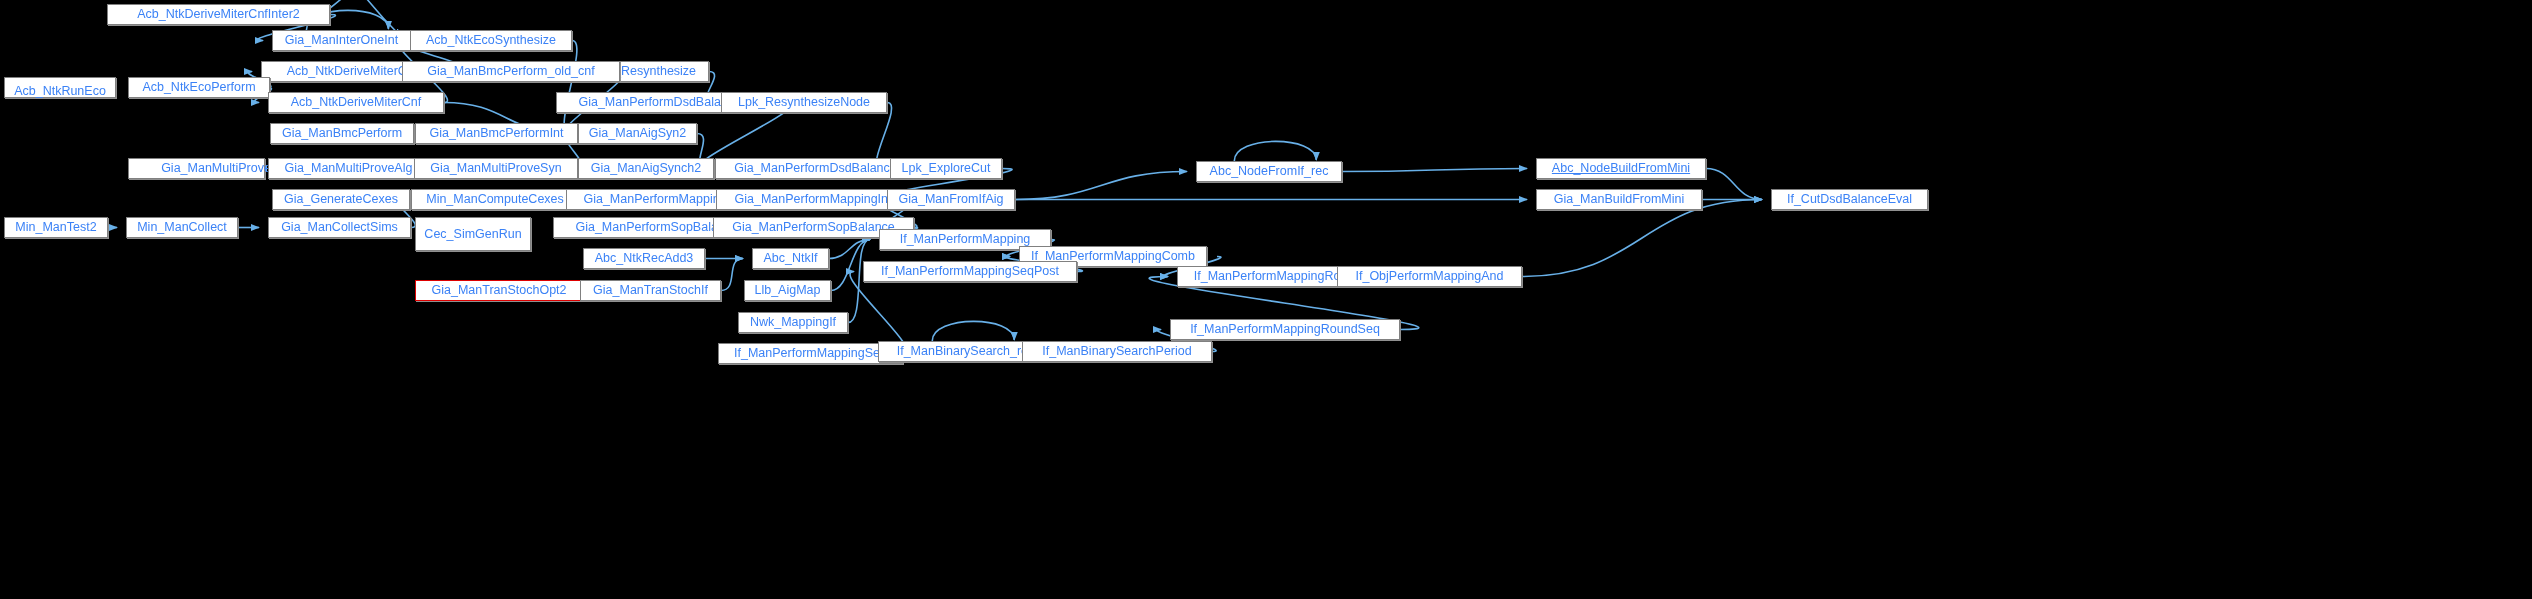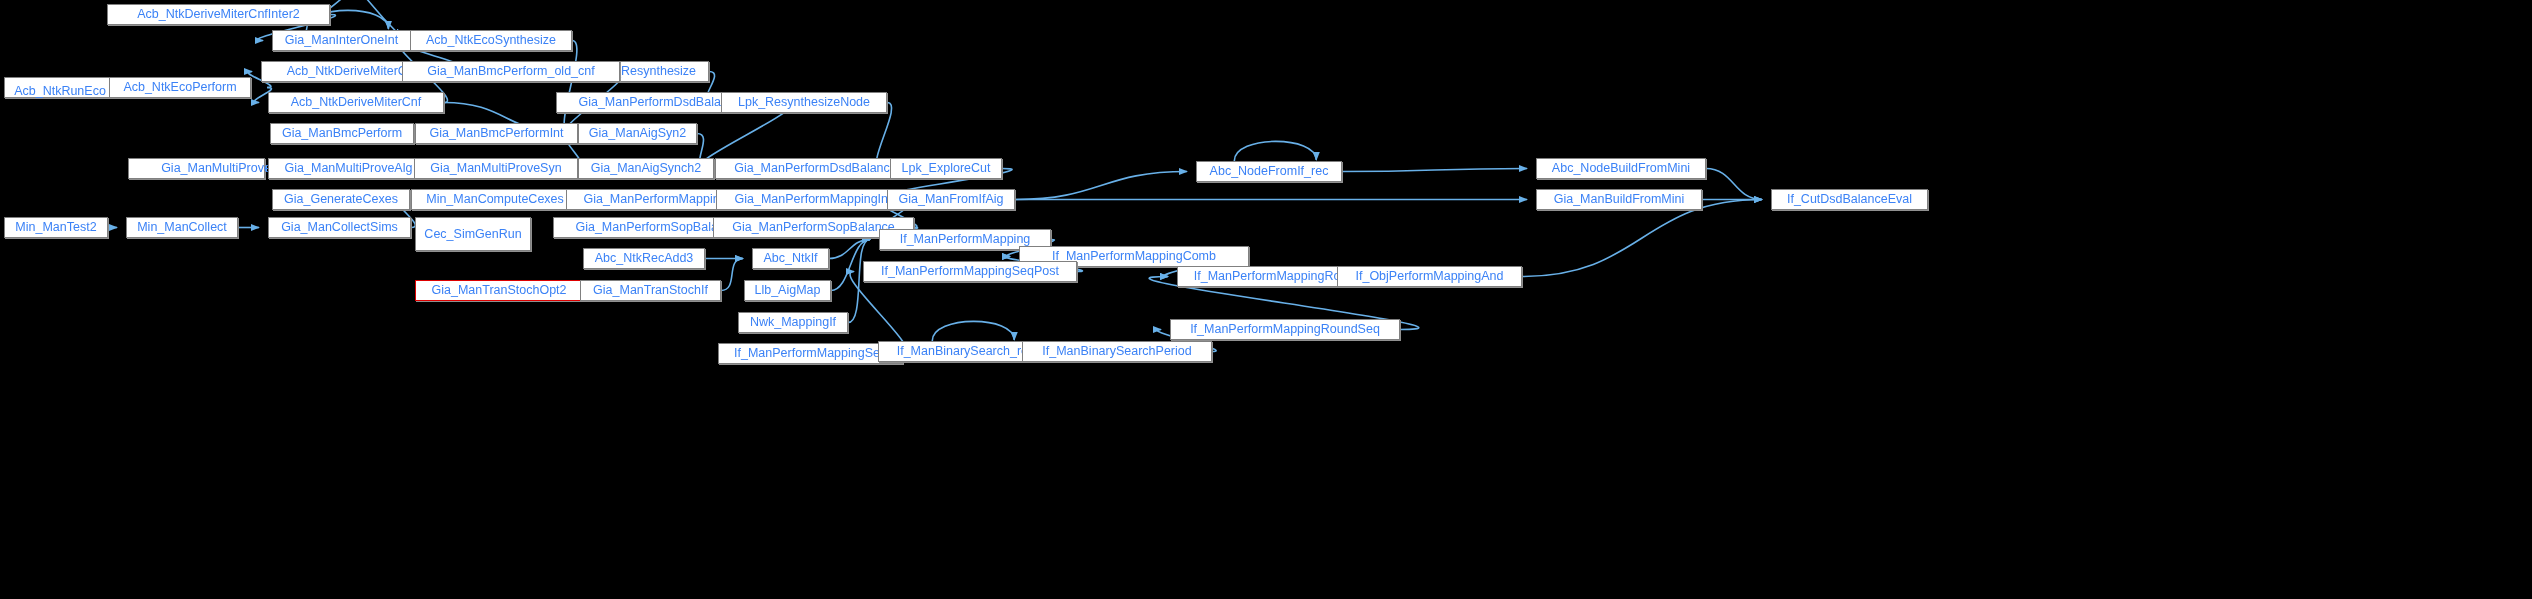--- a/index.html
+++ b/index.html
@@ -98,21 +98,21 @@
       </div>
       <div class="node" style="left: 261px; top: 61px; width: 207px; height: 21px;">
         <span>Acb_NtkDeriveMiterCnfInter</span>
       </div>
       <div class="node" style="left: 402px; top: 61px; width: 218px; height: 21px;">
         <span>Gia_ManBmcPerform_old_cnf</span>
       </div>
       <div class="node" style="left: 4px; top: 77px; width: 112px; height: 21px; align-items: flex-end;">
         <span>Acb_NtkRunEco</span>
       </div>
-      <div class="node" style="left: 109px; top: 77px; width: 142px; height: 21px;">
+      <div class="node" style="left: 128px; top: 77px; width: 142px; height: 21px;">
         <span>Acb_NtkEcoPerform</span>
       </div>
       <div class="node" style="left: 268px; top: 92px; width: 176px; height: 21px;">
         <span>Acb_NtkDeriveMiterCnf</span>
       </div>
       <div class="node" style="left: 556px; top: 92px; width: 229px; height: 21px;">
         <span>Gia_ManPerformDsdBalanceWin</span>
       </div>
       <div class="node" style="left: 721px; top: 92px; width: 166px; height: 21px;">
         <span>Lpk_ResynthesizeNode</span>
@@ -137,21 +137,21 @@
       </div>
       <div class="node" style="left: 578px; top: 158px; width: 136px; height: 21px;">
         <span>Gia_ManAigSynch2</span>
       </div>
       <div class="node" style="left: 715px; top: 158px; width: 201px; height: 21px;">
         <span>Gia_ManPerformDsdBalance</span>
       </div>
       <div class="node" style="left: 890px; top: 158px; width: 112px; height: 21px;">
         <span>Lpk_ExploreCut</span>
       </div>
-      <div class="node" style="left: 1536px; top: 158px; width: 170px; height: 21px;">
+      <div class="node" style="left: 1536px; top: 158px; width: 170px; height: 21px; text-decoration: underline;">
         <span>Abc_NodeBuildFromMini</span>
       </div>
       <div class="node" style="left: 1196px; top: 161px; width: 146px; height: 21px;">
         <span>Abc_NodeFromIf_rec</span>
       </div>
       <div class="node" style="left: 272px; top: 189px; width: 138px; height: 21px;">
         <span>Gia_GenerateCexes</span>
       </div>
       <div class="node" style="left: 411px; top: 189px; width: 168px; height: 21px;">
         <span>Min_ManComputeCexes</span>
@@ -191,21 +191,21 @@
       </div>
       <div class="node" style="left: 879px; top: 229px; width: 172px; height: 21px;">
         <span>If_ManPerformMapping</span>
       </div>
       <div class="node" style="left: 583px; top: 248px; width: 122px; height: 21px;">
         <span>Abc_NtkRecAdd3</span>
       </div>
       <div class="node" style="left: 752px; top: 248px; width: 77px; height: 21px;">
         <span>Abc_NtkIf</span>
       </div>
-      <div class="node" style="left: 1019px; top: 246px; width: 230px; height: 21px;">
+      <div class="node" style="left: 1019px; top: 246px; width: 188px; height: 21px;">
         <span>If_ManPerformMappingComb</span>
       </div>
       <div class="node" style="left: 863px; top: 261px; width: 214px; height: 21px;">
         <span>If_ManPerformMappingSeqPost</span>
       </div>
       <div class="node" style="left: 1177px; top: 266px; width: 201px; height: 21px;">
         <span>If_ManPerformMappingRound</span>
       </div>
       <div class="node" style="left: 1337px; top: 266px; width: 185px; height: 21px;">
         <span>If_ObjPerformMappingAnd</span>

